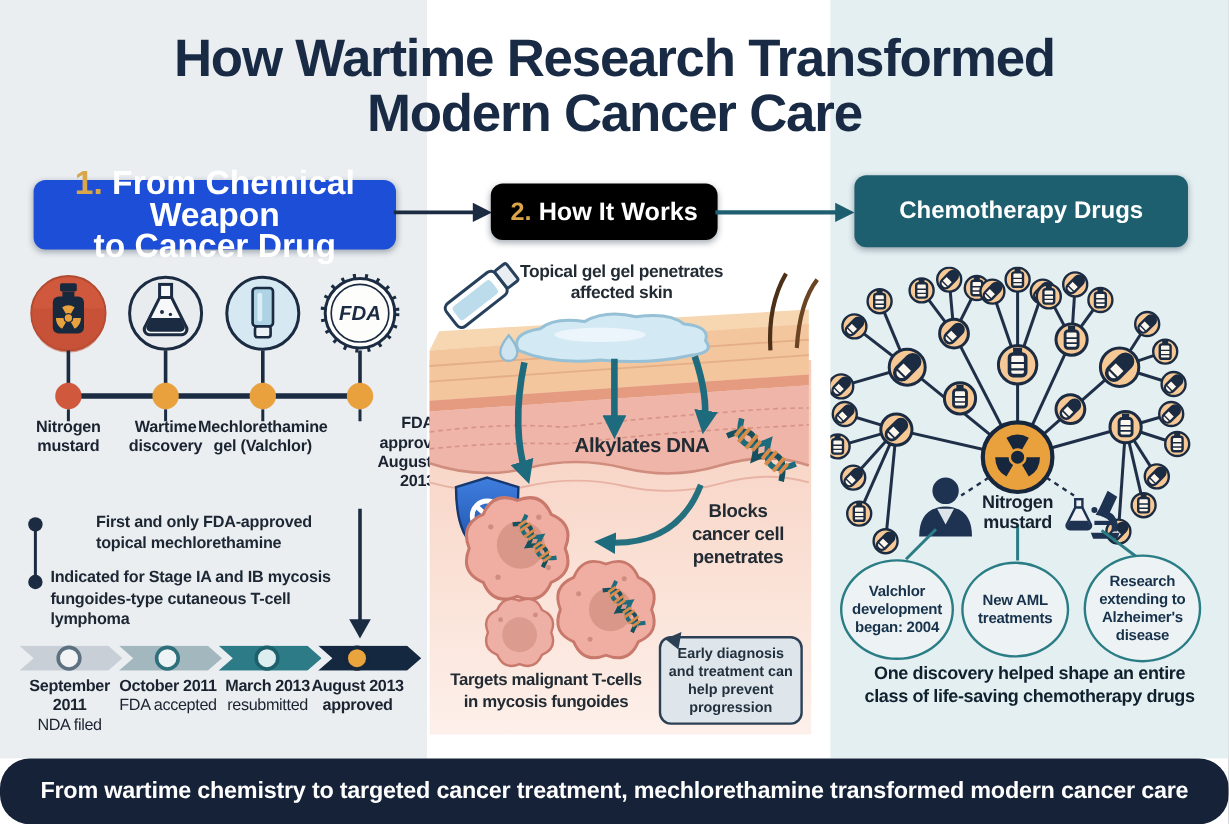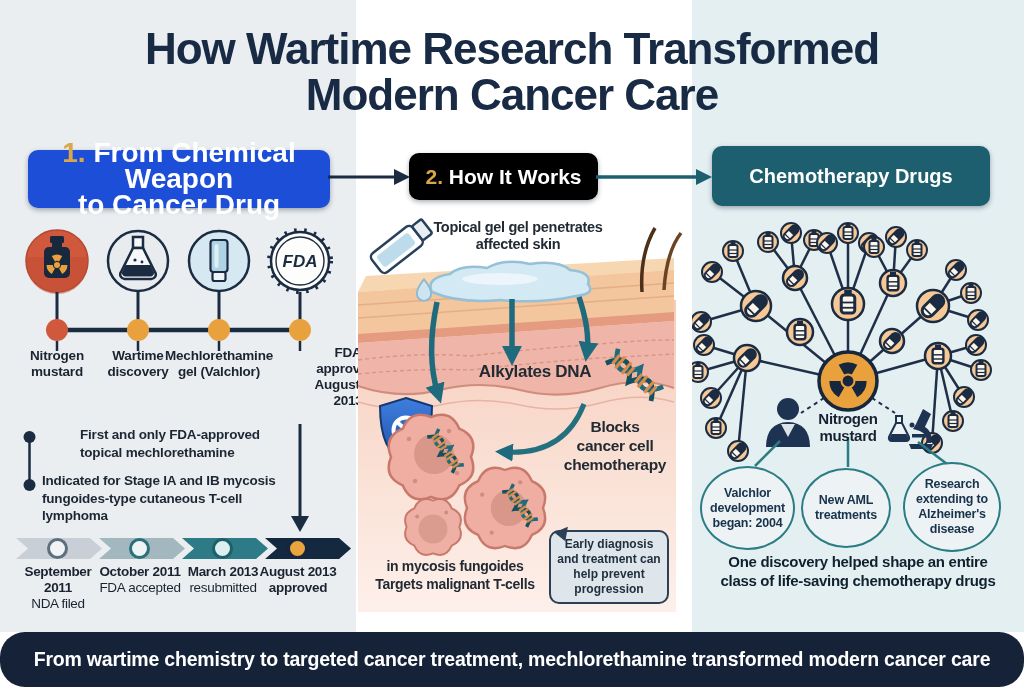--- a/index.html
+++ b/index.html
@@ -269,25 +269,25 @@
   </svg>
 
   <div class="abs ctext" style="left:418px;top:219px;width:200px;font-size:14.5px;line-height:17px;">
     <div class="nowrapline">Topical gel gel penetrates</div>
     <div class="nowrapline">affected skin</div>
   </div>
   <div class="abs ctext nowrapline" style="left:465px;top:362px;width:140px;font-size:17px;">Alkylates DNA</div>
   <div class="abs ctext" style="left:563px;top:417px;width:104px;font-size:15.5px;line-height:19px;">
     <div class="nowrapline">Blocks</div>
     <div class="nowrapline">cancer cell</div>
-    <div class="nowrapline">chemotherapy</div>
+    <div class="nowrapline">penetrates</div>
   </div>
   <div class="abs ctext" style="left:366px;top:557px;width:178px;font-size:14px;line-height:18px;">
+    <div class="nowrapline">Targets malignant T-cells</div>
     <div class="nowrapline">in mycosis fungoides</div>
-    <div class="nowrapline">Targets malignant T-cells</div>
   </div>
   <div class="abs callout">
     <div class="tail"></div>
     <span>Early diagnosis and treatment can help prevent progression</span>
   </div>
 
   <svg class="abs" style="left:692px;top:222px;" width="332" height="252" viewBox="692 222 332 252">
     <defs>
       <g id="cap">
           <g transform="rotate(-45)">

